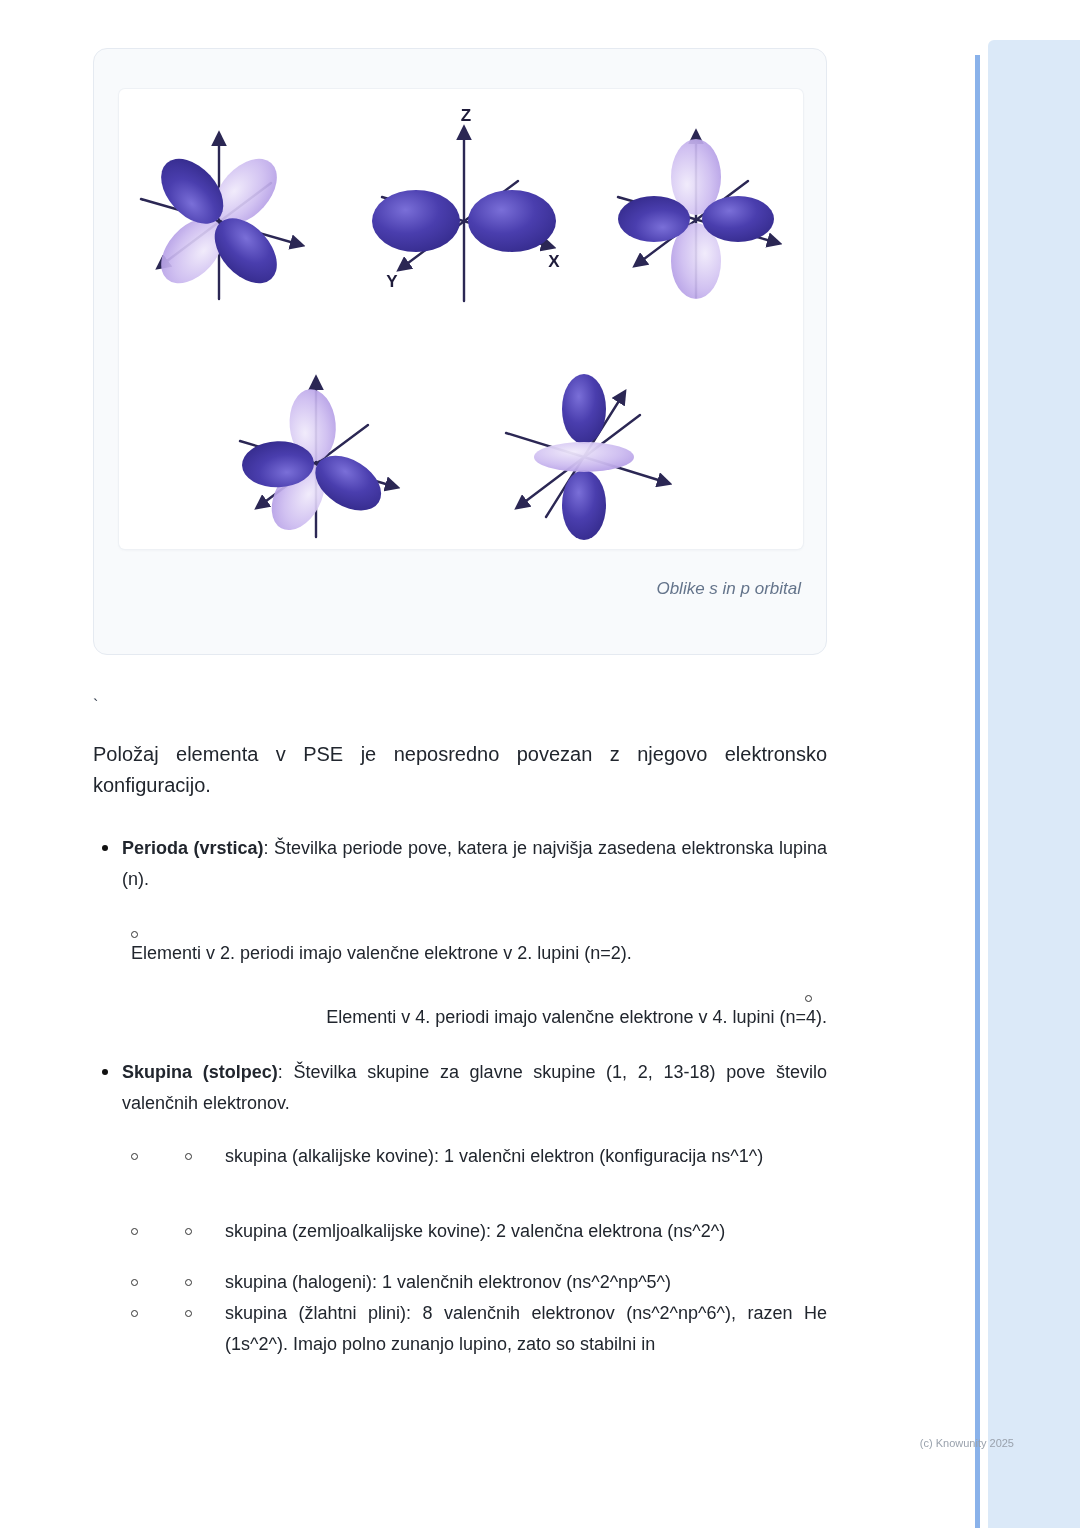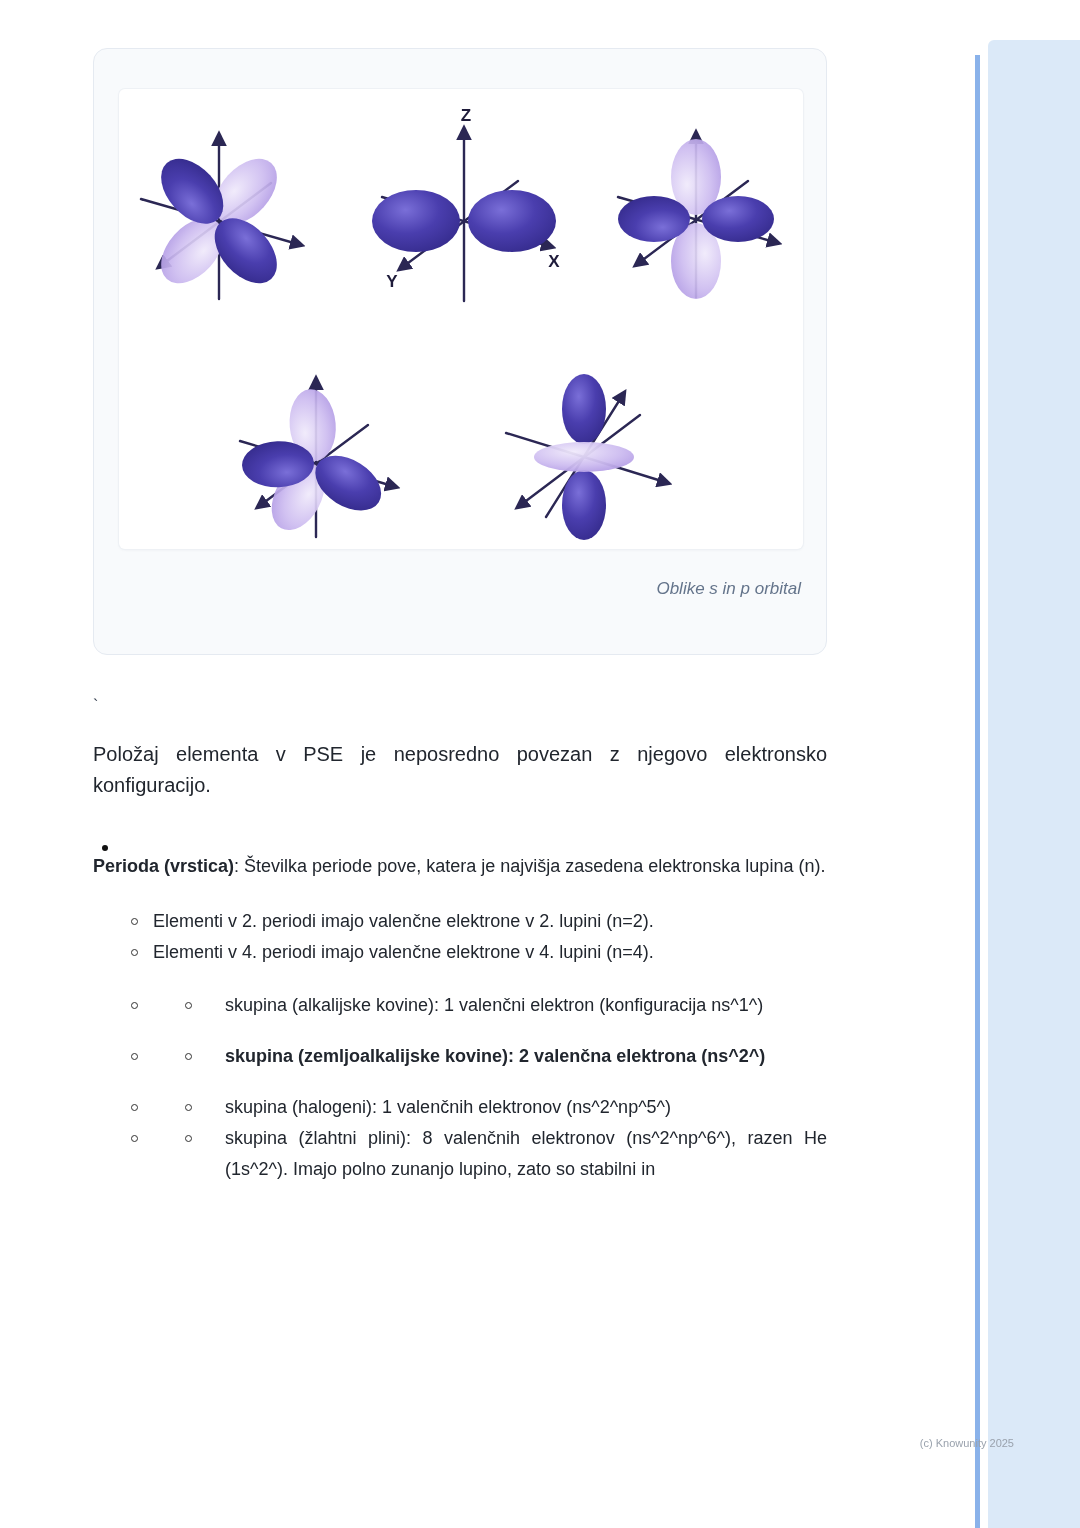--- a/index.html
+++ b/index.html
@@ -75,21 +75,21 @@
   .li-text strong { font-weight:700; }
 
   .dot {
     flex:none; width:6px; height:6px; border-radius:50%;
     background:#111; margin:12px 14px 0 9px;
   }
   .ring {
     flex:none; width:7px; height:7px; border-radius:50%;
     border:1.5px solid #333; margin-top:12px; background:transparent;
   }
-  .l2 { padding-left:38px; }
+  .l2 { padding-left:38px;flex-direction:column; }
   .l2 .ring { margin-right:15px; }
   .l3 { padding-left:38px;gap:20px; }
   .l3 .ring2 { margin-left:27px; }
   .l3 .li-text { margin-left:13px; }
 
   .watermark {
     position:absolute; top:1437px; right:66px;
     font-size:11px; color:#9aa2ad;
   }
 
@@ -186,43 +186,47 @@
     <div class="figure-caption">Oblike s in p orbital</div>
   </div>
 
   <div class="stray-tick">`</div>
 
 
   <p class="para just">Položaj elementa v PSE je neposredno povezan z njegovo elektronsko konfiguracijo.</p>
 
   <div class="list">
 
-    <div class="li l1" style="margin-top:32px;flex-direction:column;">
+    <div class="li l1" style="margin-top:32px;">
       <span class="dot"></span>
       <p class="li-text just"><strong>Perioda (vrstica)</strong><span>: Številka periode pove, katera je najvišja zasedena elektronska lupina (n).</span></p>
     </div>
 
     <div class="li l2" style="margin-top:24px;">
       <span class="ring"></span>
       <p class="li-text">Elementi v 2. periodi imajo valenčne elektrone v 2. lupini (n=2).</p>
     </div>
 
-    <div class="li l2" style="">
+    <div class="li l2" style="margin-top:14px;align-items:flex-end;">
       <span class="ring"></span>
       <p class="li-text">Elementi v 4. periodi imajo valenčne elektrone v 4. lupini (n=4).</p>
     </div>
 
+    <div class="li l1" style="margin-top:24px;">
+      <span class="dot"></span>
+      <p class="li-text just"><strong>Skupina (stolpec)</strong><span>: Številka skupine za glavne skupine (1, 2, 13-18) pove število valenčnih elektronov.</span></p>
+    </div>
 
     <div class="li l3" style="margin-top:22px;">
       <span class="ring"></span>
       <span class="ring ring2"></span>
       <p class="li-text just">skupina (alkalijske kovine): 1 valenčni elektron (konfiguracija ns^1^)</p>
     </div>
 
-    <div class="li l3" style="margin-top:20px;font-weight:bold;">
+    <div class="li l3" style="margin-top:44px;">
       <span class="ring"></span>
       <span class="ring ring2"></span>
       <p class="li-text">skupina (zemljoalkalijske kovine): 2 valenčna elektrona (ns^2^)</p>
     </div>
 
     <div class="li l3" style="margin-top:20px;">
       <span class="ring"></span>
       <span class="ring ring2"></span>
       <p class="li-text">skupina (halogeni): 1 valenčnih elektronov (ns^2^np^5^)</p>
     </div>

